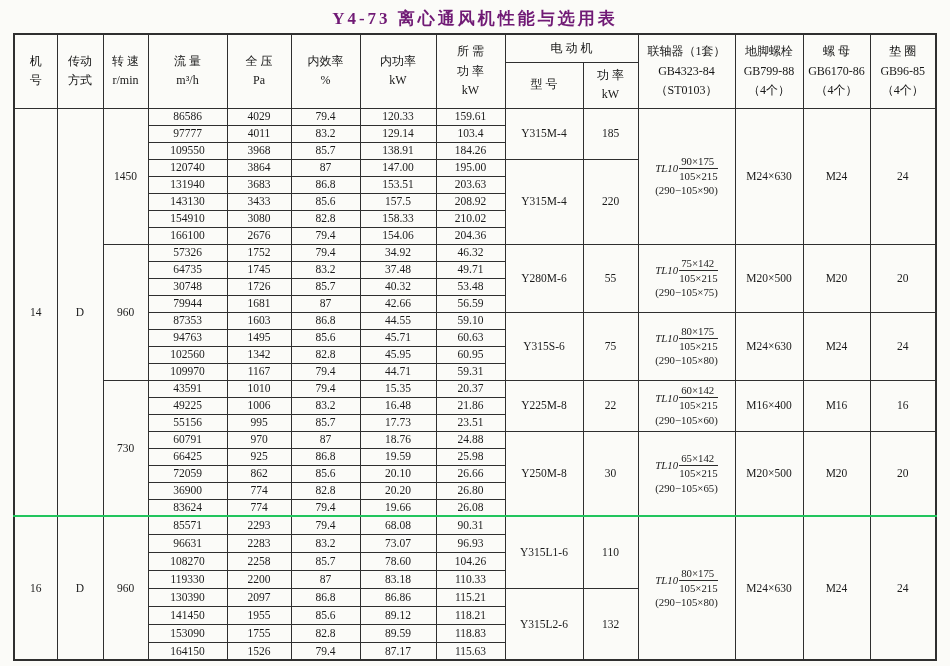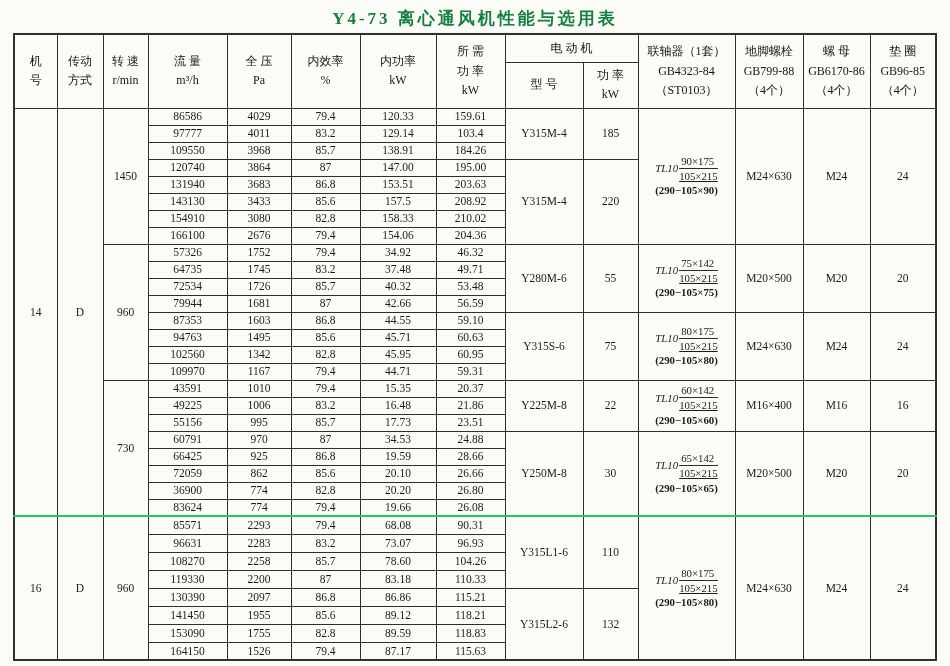--- a/index.html
+++ b/index.html
@@ -8,21 +8,21 @@
     background:#fbfbf8;
     font-family:"Liberation Serif","DejaVu Serif",serif;
     color:#1b1b1b;
     overflow:hidden;
   }
   .title{
     text-align:center;
     font-weight:bold;
     font-size:17px;
     letter-spacing:3px;
-    color:#15803d;
+    color:#701a75;
     padding-top:7px;
     height:24px;
   }
   table{
     border-collapse:collapse;
     table-layout:fixed;
     width:922px;
     margin:2px auto 0 auto;
     border:2px solid #2f2f2f;
   }
@@ -44,22 +44,22 @@
   }
   tr.hrow1{height:28px;}
   tr.hrow2{height:46px;}
   tr.dr{height:17px;}
   tr.r16{height:18px;}
   tr.secdiv td{border-top:2px solid #22c55e;}
   .cline{white-space:nowrap;line-height:1;}
   .tl{font-style:italic;font-size:10.8px;vertical-align:middle;margin-right:1px;}
   .frac{display:inline-block;vertical-align:middle;text-align:left;font-size:10.8px;}
   .fnum{display:block;border-bottom:1px solid #2a2a2a;padding:0 2px 1px 2px;line-height:1.15;}
-  .fden{display:block;padding-top:1px;line-height:1.15;text-decoration:underline;}
-  .cnote{font-size:10.8px;line-height:1.3;margin-top:1px;font-weight:bold;}
+  .fden{display:block;padding-top:1px;line-height:1.15;}
+  .cnote{font-size:10.8px;line-height:1.3;margin-top:1px;}
 </style>
 </head>
 <body>
 
 <div class="page">
   <div class="title">Y4-73 离心通风机性能与选用表</div>
 
   <table>
     <colgroup>
       <col style="width:43px">
@@ -206,21 +206,21 @@
         <td rowspan="4">20</td>
       </tr>
       <tr class="dr">
           <td>64735</td>
           <td>1745</td>
           <td>83.2</td>
           <td>37.48</td>
           <td>49.71</td>
         </tr>
       <tr class="dr">
-          <td>72534</td>
+          <td>30748</td>
           <td>1726</td>
           <td>85.7</td>
           <td>40.32</td>
           <td>53.48</td>
         </tr>
       <tr class="dr">
           <td>79944</td>
           <td>1681</td>
           <td>87</td>
           <td>42.66</td>
@@ -292,38 +292,38 @@
           <td>55156</td>
           <td>995</td>
           <td>85.7</td>
           <td>17.73</td>
           <td>23.51</td>
         </tr>
       <tr class="dr">
           <td>60791</td>
           <td>970</td>
           <td>87</td>
-          <td>34.53</td>
+          <td>18.76</td>
           <td>24.88</td>
         <td rowspan="5">Y250M-8</td>
         <td rowspan="5">30</td>
         <td rowspan="5">
           <div class="cline"><span class="tl">TL10</span><span class="frac"><span class="fnum">65×142</span><span class="fden">105×215</span></span></div>
           <div class="cnote">(290−105×65)</div>
         </td>
         <td rowspan="5">M20×500</td>
         <td rowspan="5">M20</td>
         <td rowspan="5">20</td>
       </tr>
       <tr class="dr">
           <td>66425</td>
           <td>925</td>
           <td>86.8</td>
           <td>19.59</td>
-          <td>28.66</td>
+          <td>25.98</td>
         </tr>
       <tr class="dr">
           <td>72059</td>
           <td>862</td>
           <td>85.6</td>
           <td>20.10</td>
           <td>26.66</td>
         </tr>
       <tr class="dr">
           <td>36900</td>

